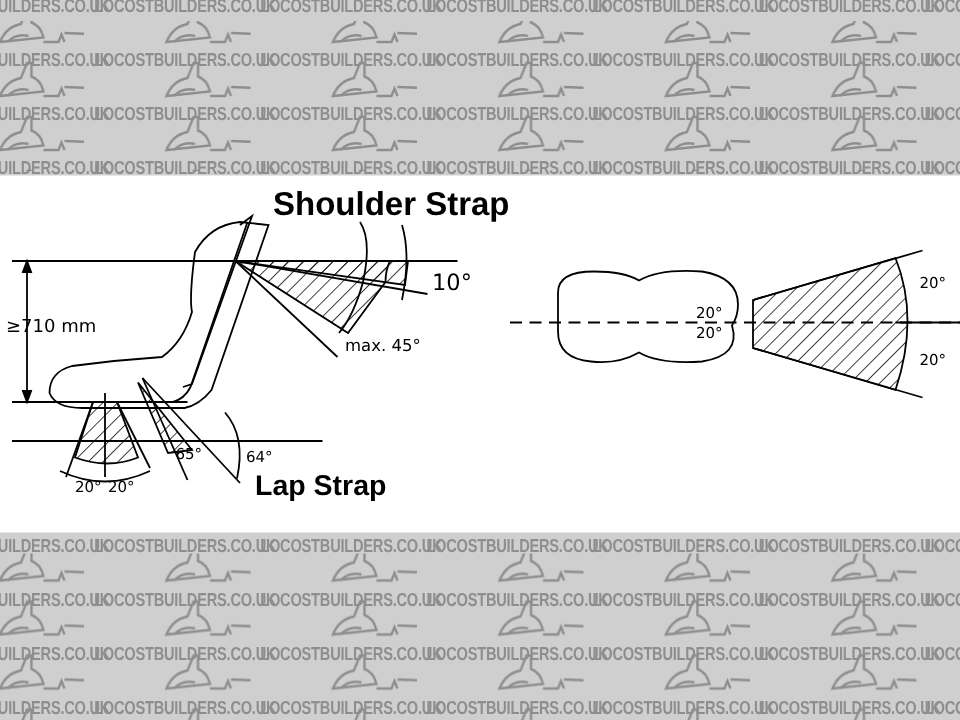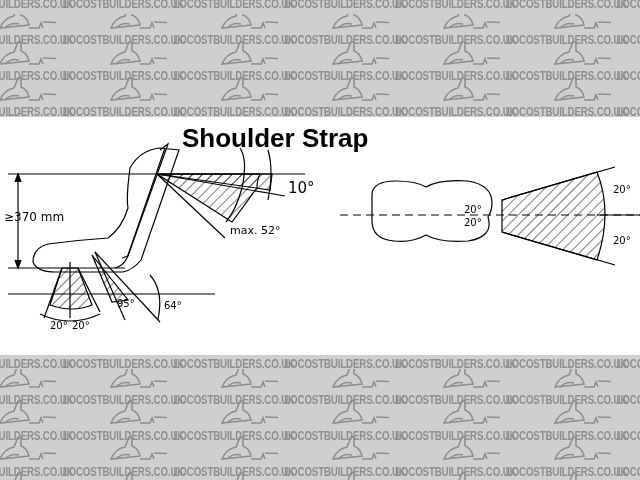--- a/index.html
+++ b/index.html
@@ -5,21 +5,21 @@
   html, body { margin:0; padding:0; }
   body { width:640px; height:480px; overflow:hidden; background:#cfcfcf; position:relative; font-family:"Liberation Sans", sans-serif; }
   .wm-layer { position:absolute; left:0; width:640px; overflow:hidden; background:#cfcfcf; }
   .wm-top { top:0; height:117px; }
   .wm-bot { top:355px; height:125px; }
   .wm-row { position:absolute; left:0; white-space:nowrap; font-family:"Liberation Sans", sans-serif; font-weight:bold; font-size:12.5px; color:#8e8e8e; letter-spacing:-0.2px; transform:scaleX(0.78); transform-origin:left top; }
   .wm-row span { display:inline-block; width:142px; }
   .wm-cars { position:absolute; left:0; }
   .diagram { position:absolute; left:0; top:117px; width:640px; height:238px; background:#ffffff; }
   .label { position:absolute; font-family:"Liberation Sans", sans-serif; font-weight:bold; color:#000; white-space:nowrap; }
-  .lbl-shoulder { left:182px; top:6px; font-size:26px; }
+  .lbl-shoulder { left:182px; top:6px; font-size:22px; }
   .lbl-lap { left:170px; top:197px; font-size:19px; }
   .lbl-crutch { left:8px; top:216px; font-size:19px; }
   .dim { position:absolute; font-family:"DejaVu Sans", sans-serif; font-size:10px; color:#000; white-space:nowrap; }
   svg.lines { position:absolute; left:0; top:0; }
 </style>
 </head>
 <body>
 
 <div class="wm-layer wm-top">
   <svg class="wm-cars" width="640" height="117">
@@ -105,25 +105,26 @@
       <line x1="340" y1="215" x2="640" y2="215" stroke-dasharray="8 5"></line>
       <path d="M372 195 q0 -14 24 -14 q20 0 30 6 q14 -8 42 -6 q24 4 24 22 q0 8 -4 14 q6 20 -20 24 q-28 2 -42 -6 q-14 8 -32 6 q-22 -2 -22 -20 z"></path>
       <path d="M502 200 L597 172 q16 40 0 88 L502 232 z" fill="url(#hatch)"></path>
       <line x1="502" y1="200" x2="615" y2="167"></line>
       <line x1="502" y1="232" x2="615" y2="265"></line>
       <line x1="597" y1="215" x2="640" y2="215"></line>
     </g>
   </svg>
 
   <div class="label lbl-shoulder">Shoulder Strap</div>
+  <div class="label lbl-lap">Lap Strap</div>
 
-  <div class="dim" style="left:4px;top:93px;font-size:12px;">≥370 mm</div>
+  <div class="dim" style="left:4px;top:93px;font-size:12px;">≥710 mm</div>
   <div class="dim" style="left:288px;top:62px;font-size:15px;">10°</div>
-  <div class="dim" style="left:230px;top:107px;font-size:11px;">max. 52°</div>
-  <div class="dim" style="left:117px;top:181px;">95°</div>
+  <div class="dim" style="left:230px;top:107px;font-size:11px;">max. 45°</div>
+  <div class="dim" style="left:117px;top:181px;">65°</div>
   <div class="dim" style="left:164px;top:183px;">64°</div>
   <div class="dim" style="left:50px;top:203px;">20°</div>
   <div class="dim" style="left:72px;top:203px;">20°</div>
 
   <div class="dim" style="left:464px;top:87px;">20°</div>
   <div class="dim" style="left:464px;top:100px;">20°</div>
   <div class="dim" style="left:613px;top:67px;">20°</div>
   <div class="dim" style="left:613px;top:118px;">20°</div>
 </div>
 

